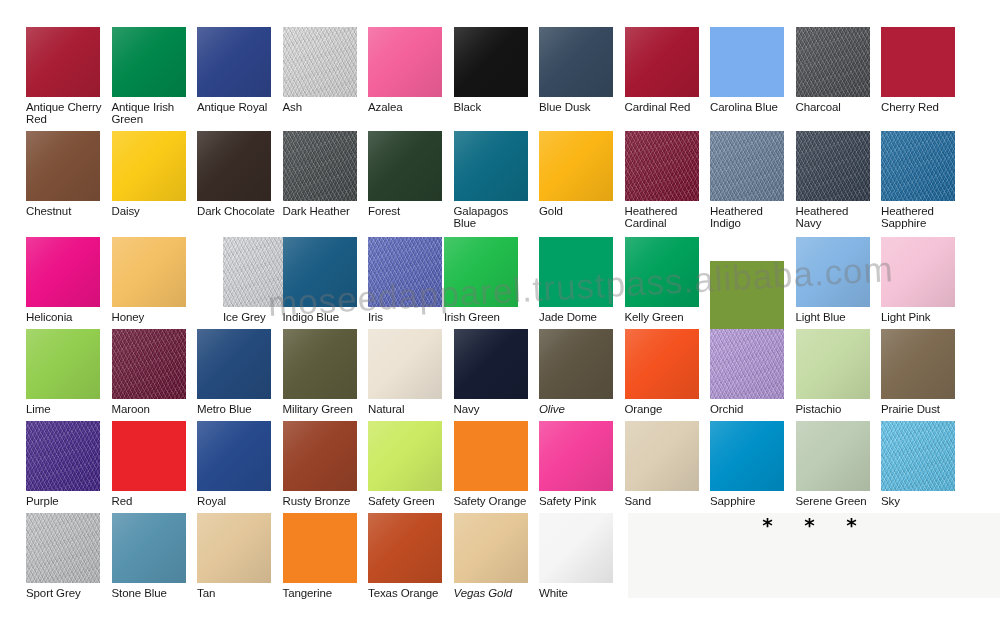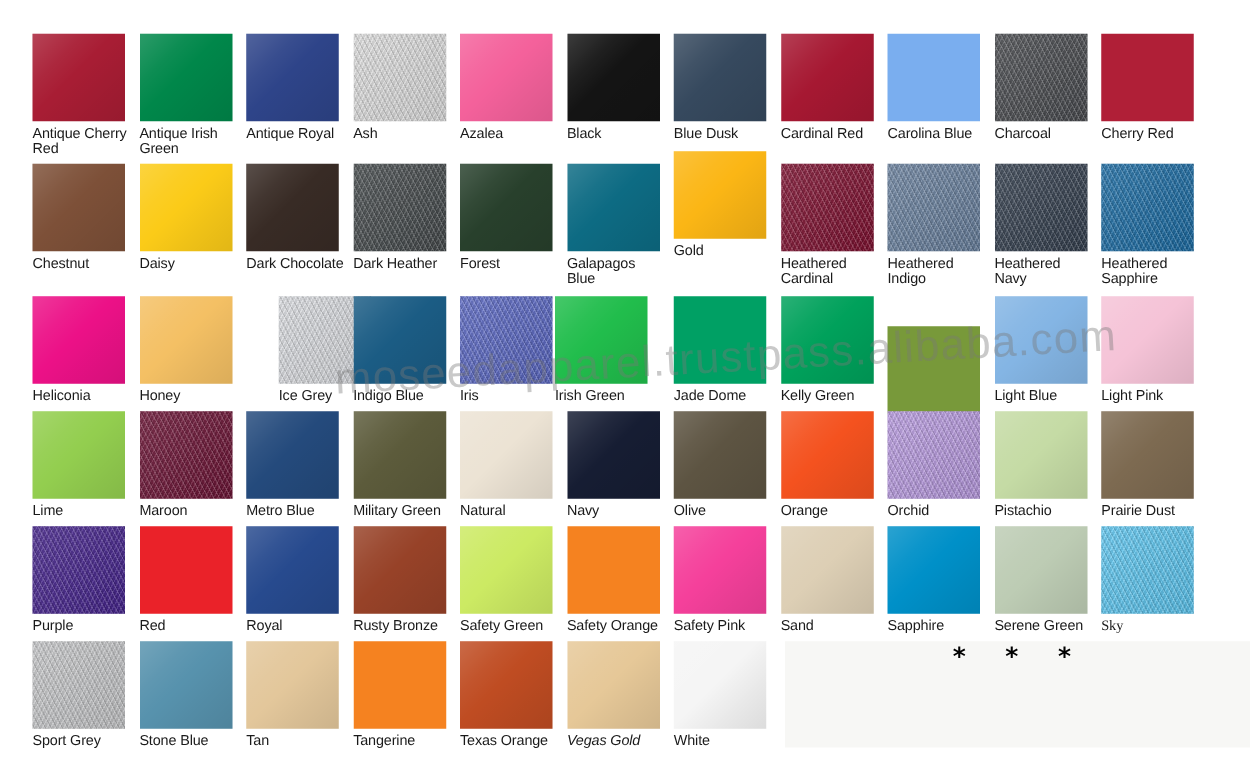--- a/index.html
+++ b/index.html
@@ -178,21 +178,21 @@
         </div>
         <div class="lbl">Forest</div>
       </div>
       <div class="cell" style="left: 453.5px; top: 131px;">
         <div class="sw" style="background: rgb(13, 107, 131);">
           <div class="sheen"></div>
         </div>
         <div class="lbl">Galapagos
 Blue</div>
       </div>
-      <div class="cell" style="left: 539px; top: 121px;">
+      <div class="cell" style="left: 539px; top: 131px;">
         <div class="sw" style="background: rgb(251, 182, 21);">
           <div class="sheen"></div>
         </div>
         <div class="lbl">Gold</div>
       </div>
       <div class="cell" style="left: 624.5px; top: 131px;">
         <div class="sw heather" style="background: rgb(126, 18, 49);">
           <div class="sheen"></div>
         </div>
         <div class="lbl">Heathered
@@ -314,21 +314,21 @@
           <div class="sheen"></div>
         </div>
         <div class="lbl">Natural</div>
       </div>
       <div class="cell" style="left: 453.5px; top: 329px;">
         <div class="sw" style="background: rgb(22, 29, 51);">
           <div class="sheen"></div>
         </div>
         <div class="lbl">Navy</div>
       </div>
-      <div class="cell" style="left: 539px; top: 329px;">
+      <div class="cell" style="left: 539px; top: 329px; font-style: italic;">
         <div class="sw" style="background: rgb(93, 84, 66);">
           <div class="sheen"></div>
         </div>
         <div class="lbl">Olive</div>
       </div>
       <div class="cell" style="left: 624.5px; top: 329px;">
         <div class="sw" style="background: rgb(244, 82, 31);">
           <div class="sheen"></div>
         </div>
         <div class="lbl">Orange</div>
@@ -404,21 +404,21 @@
           <div class="sheen"></div>
         </div>
         <div class="lbl">Sapphire</div>
       </div>
       <div class="cell" style="left: 795.5px; top: 421px;">
         <div class="sw" style="background: rgb(189, 204, 180);">
           <div class="sheen"></div>
         </div>
         <div class="lbl">Serene Green</div>
       </div>
-      <div class="cell" style="left: 881px; top: 421px; font-family: Liberation Serif, serif;">
+      <div class="cell" style="left: 881px; top: 421px;">
         <div class="sw heather" style="background: rgb(94, 197, 238);">
           <div class="sheen"></div>
         </div>
         <div class="lbl">Sky</div>
       </div>
       <div class="cell" style="left: 26px; top: 513px;">
         <div class="sw heather" style="background: rgb(197, 198, 200);">
           <div class="sheen"></div>
         </div>
         <div class="lbl">Sport Grey</div>

